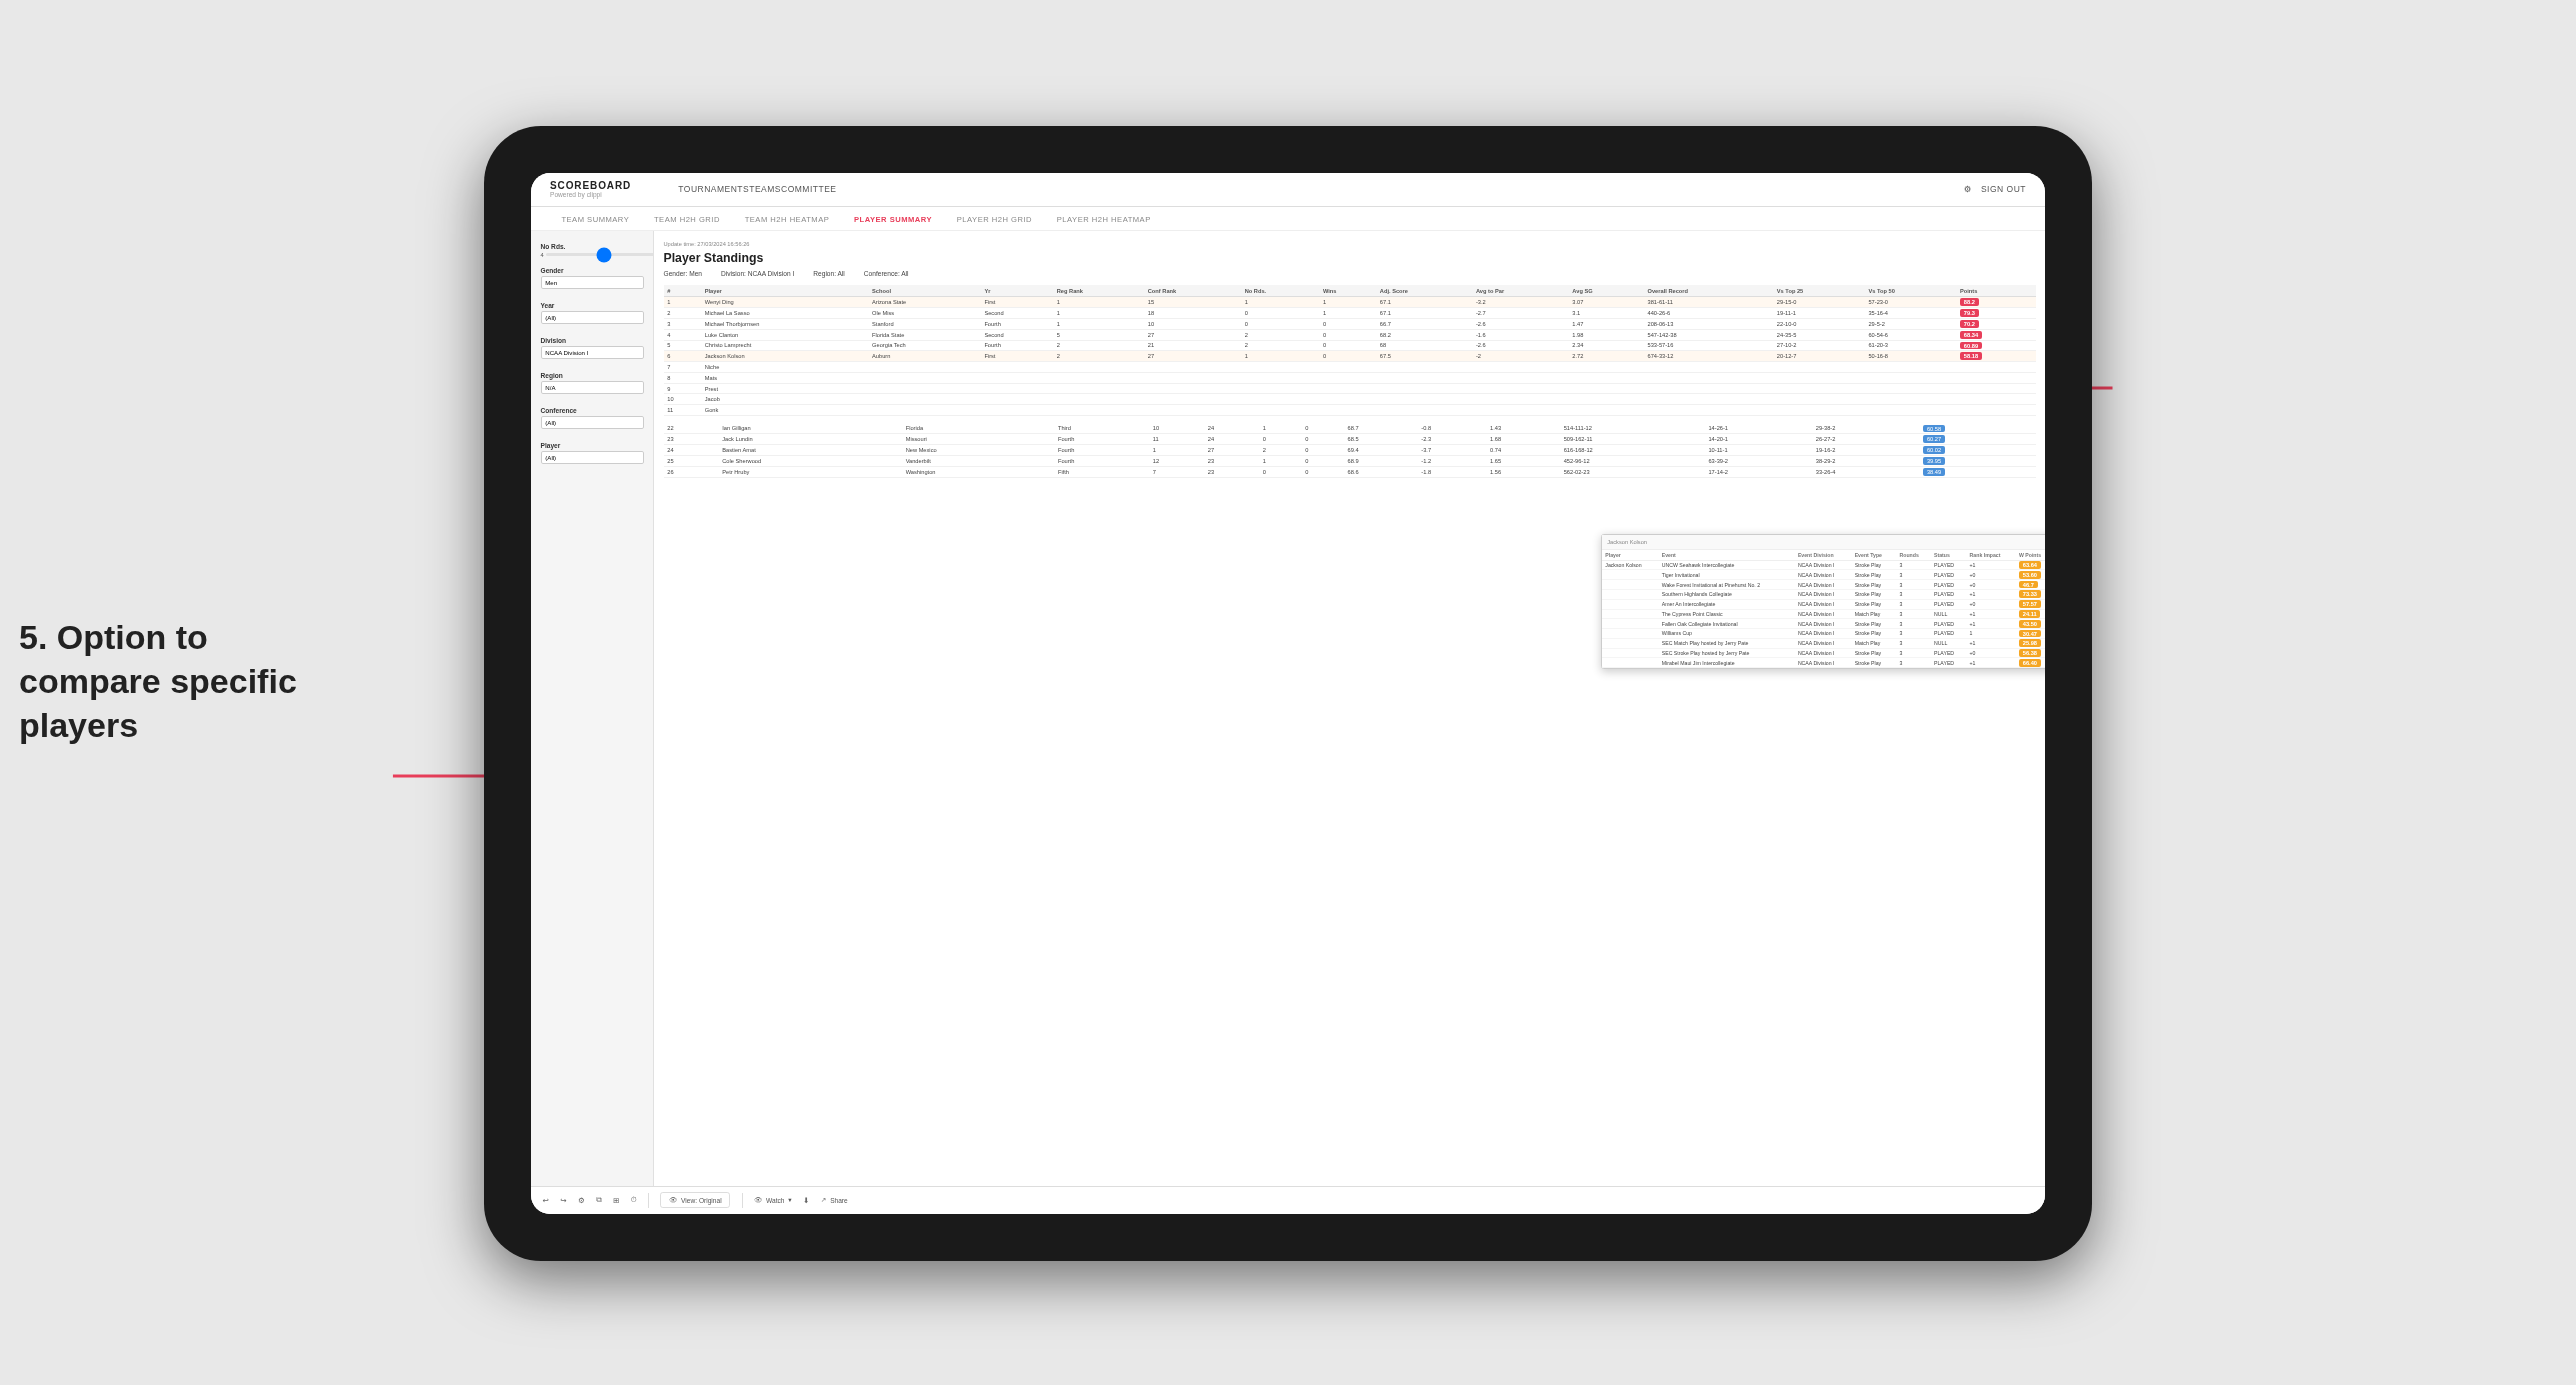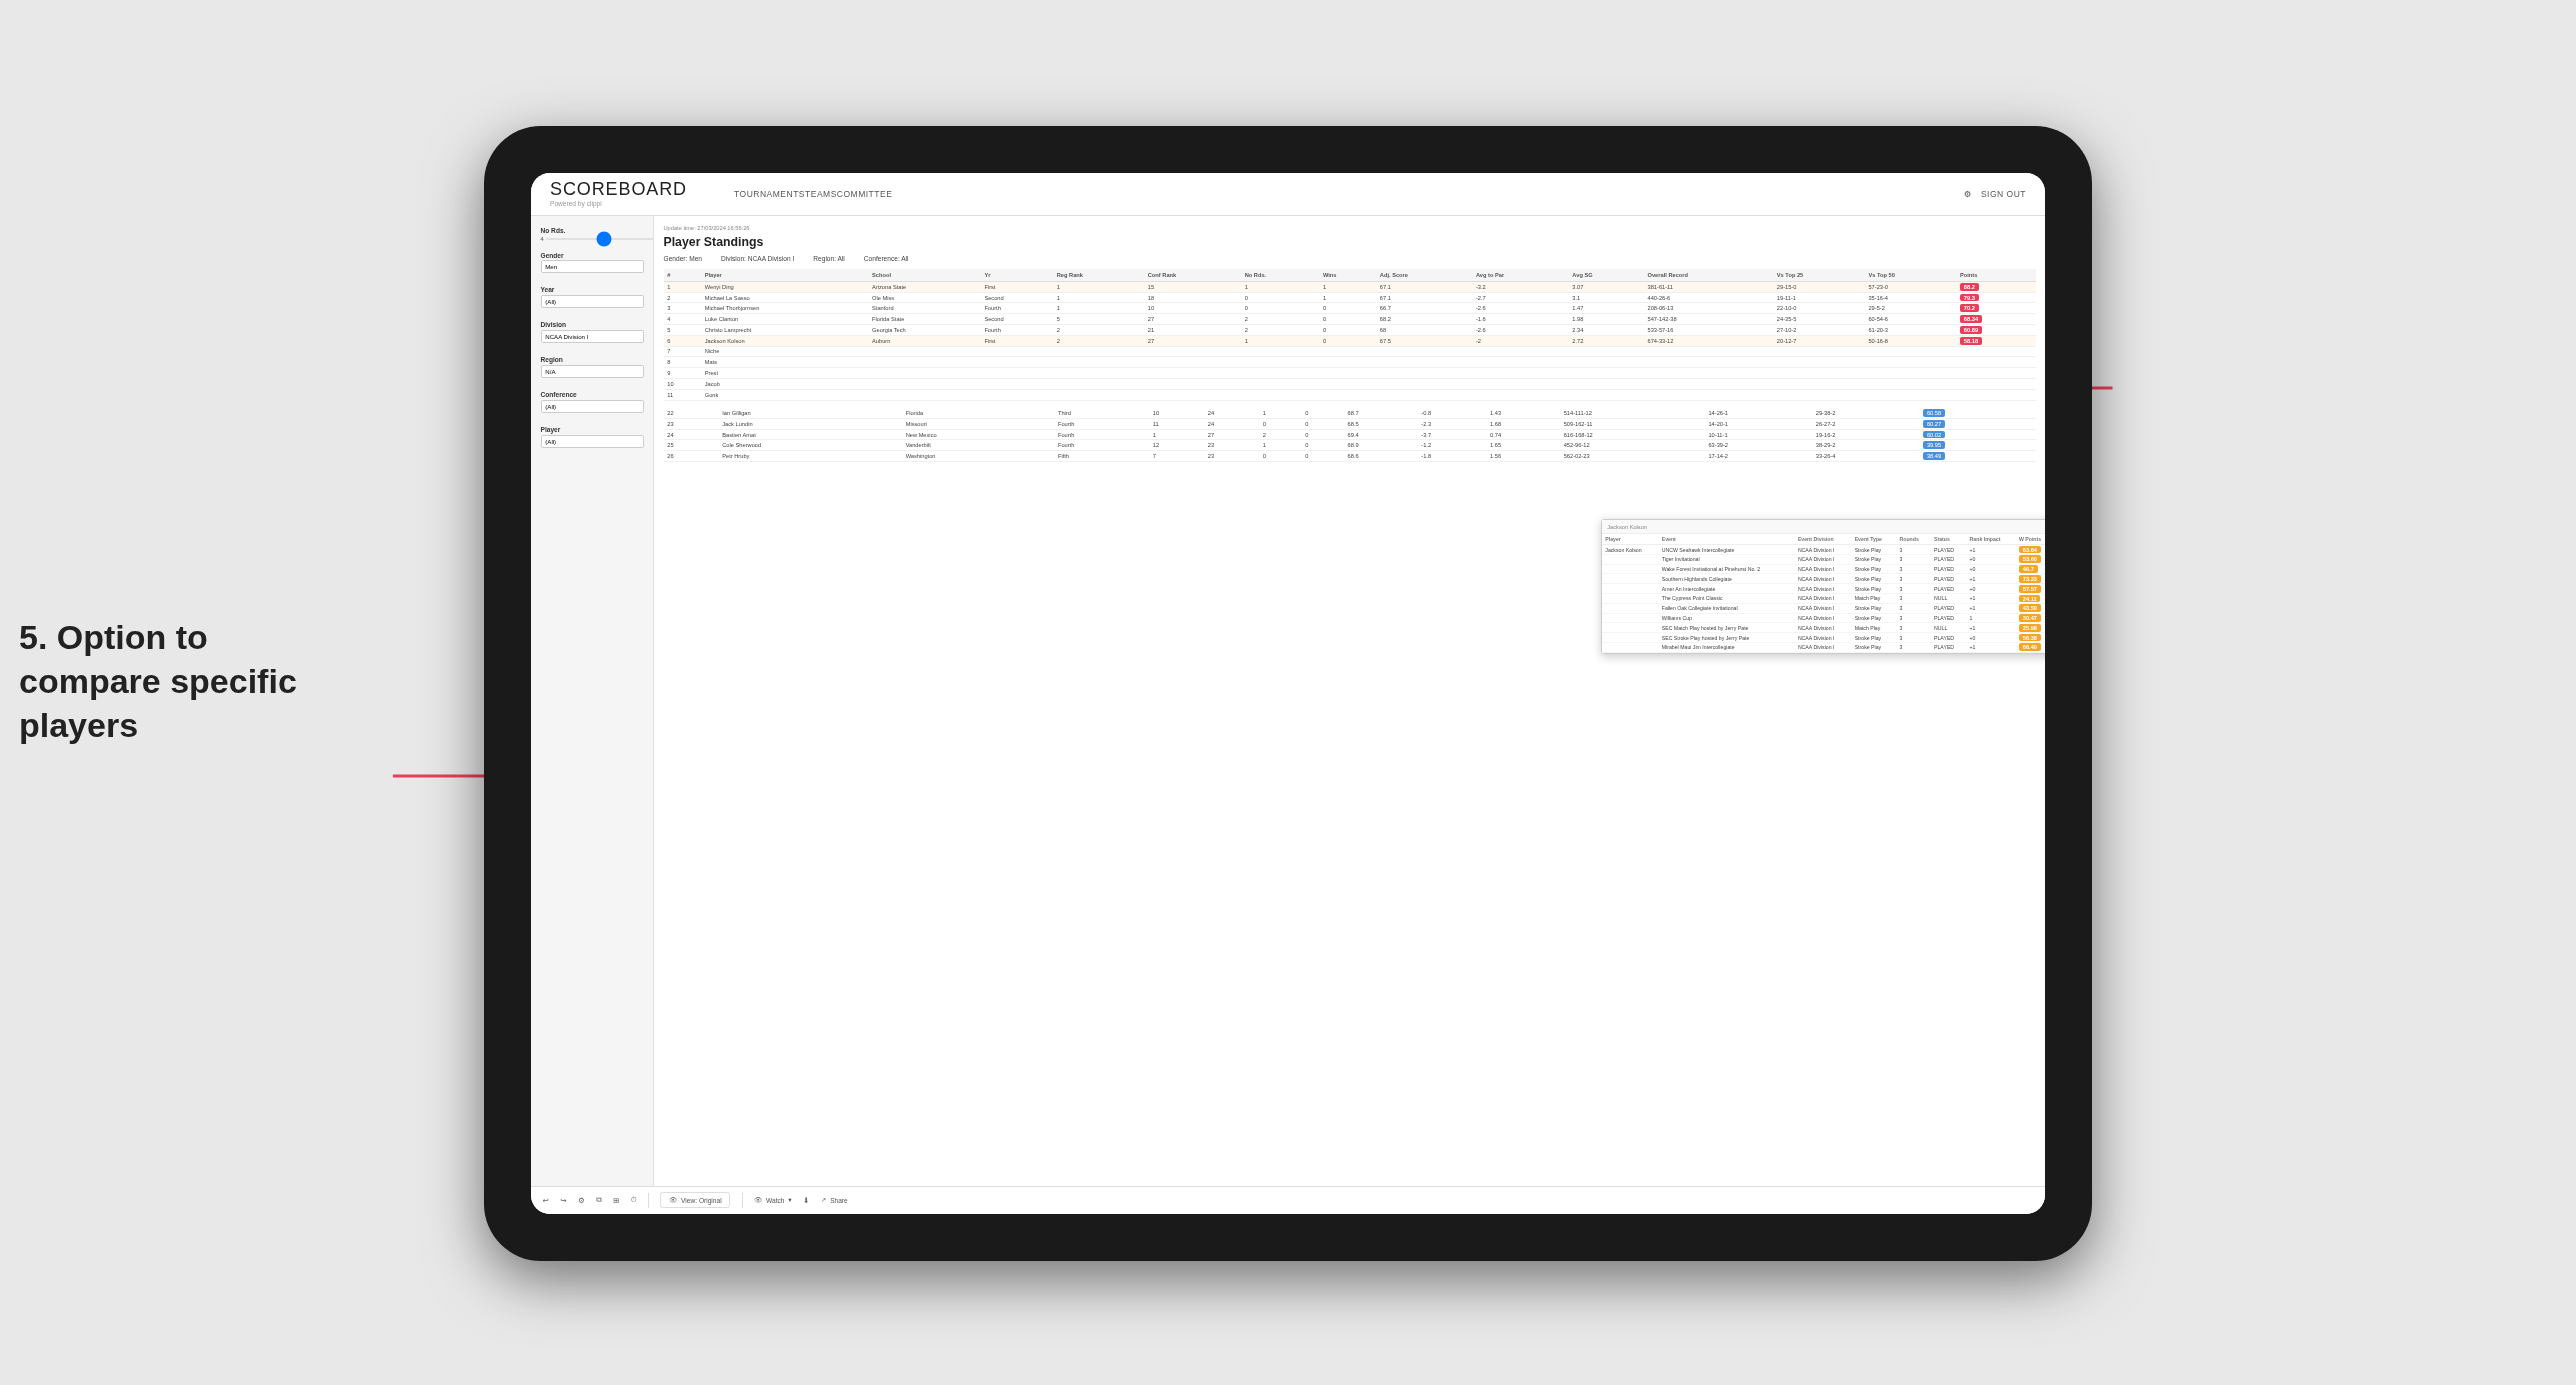--- a/index.html
+++ b/index.html
@@ -59,22 +59,22 @@
     }
 
     .logo-area {
       display: flex;
       flex-direction: column;
       line-height: 1.1;
       margin-right: 19px;
     }
 
     .logo-title {
-      font-size: 18px;
-      font-weight: 400;
+      font-size: 10px;
+      font-weight: 700;
       letter-spacing: 0.9px;
       color: #222;
     }
 
     .logo-sub {
       font-size: 6.6px;
       color: #999;
     }
 
     .top-nav-links {
@@ -438,20 +438,28 @@
           <span class="top-nav-link">TOURNAMENTS</span>
           <span class="top-nav-link">TEAMS</span>
           <span class="top-nav-link">COMMITTEE</span>
         </div>
         <div class="top-nav-right">
           <span>⚙</span>
           <span class="top-nav-link">Sign out</span>
         </div>
       </div>
 
+      <div class="sub-nav">
+        <div class="sub-nav-tab">TEAM SUMMARY</div>
+        <div class="sub-nav-tab">TEAM H2H GRID</div>
+        <div class="sub-nav-tab">TEAM H2H HEATMAP</div>
+        <div class="sub-nav-tab active">PLAYER SUMMARY</div>
+        <div class="sub-nav-tab">PLAYER H2H GRID</div>
+        <div class="sub-nav-tab">PLAYER H2H HEATMAP</div>
+      </div>
 
       <div class="main-content">
 
         <div class="sidebar">
           <div class="sidebar-section">
             <div class="sidebar-label">No Rds.</div>
             <div class="range-container">
               <span class="range-val">4</span>
               <input type="range" class="range-input" min="4" max="52" value="25" style="">
 

